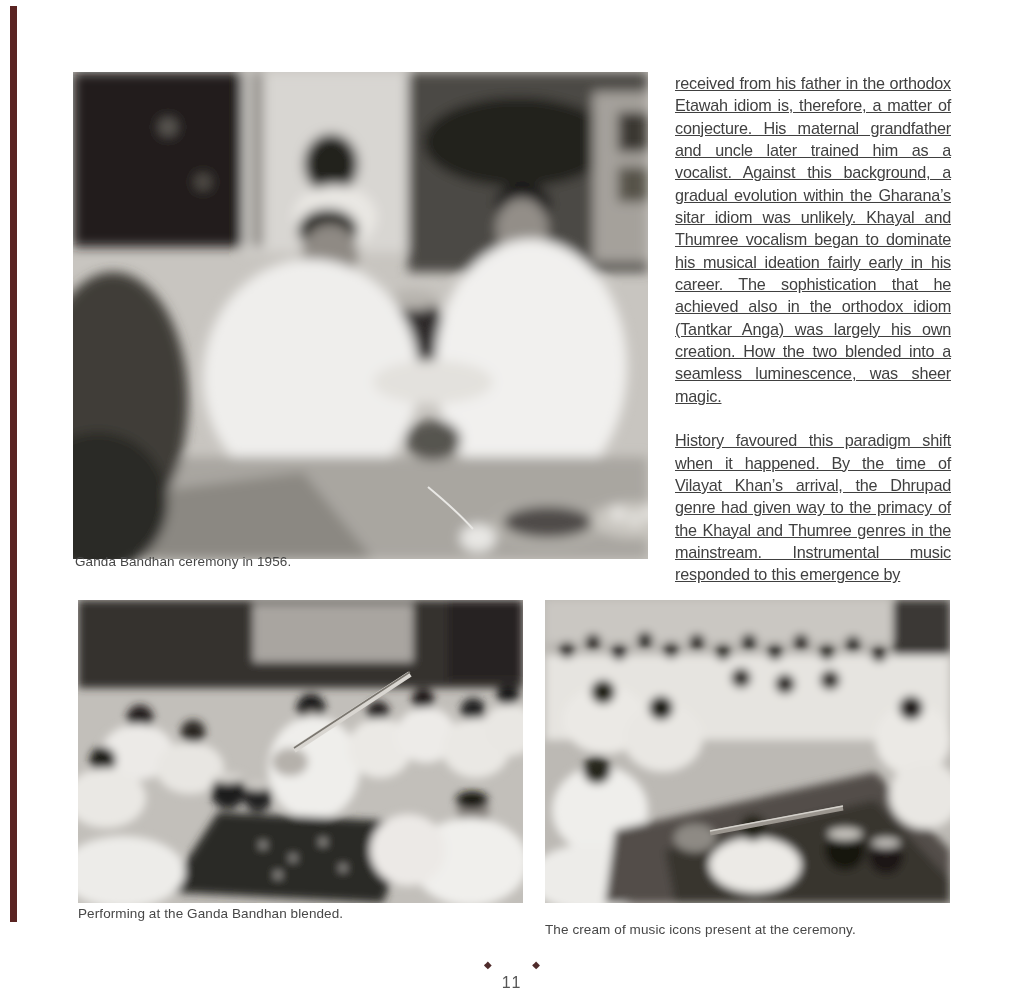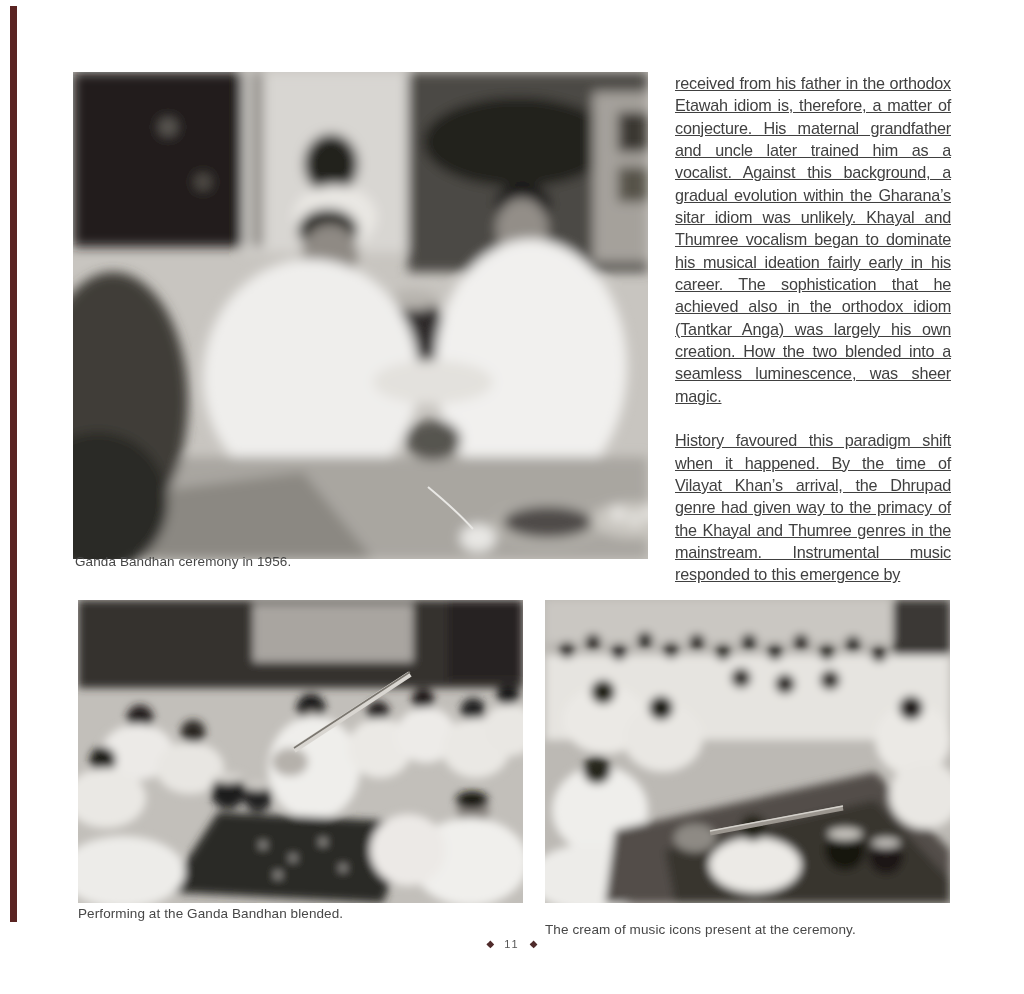--- a/index.html
+++ b/index.html
@@ -50,23 +50,24 @@
   .folio {
     position: absolute;
     left: 0; top: 938px;
     width: 1024px;
     display: flex;
     align-items: center;
     justify-content: center;
     gap: 10px;
   }
   .folio .num {
-    font-size: 11px;
+    font-size: 16px;
     color: #555555;
     letter-spacing: 2px;
+    margin-top: 36px;
   }
   .folio .diamond {
     font-size: 10px;
     color: #4f2b2b;
     line-height: 1;
   }
 </style>
 </head>
 <body>
 

